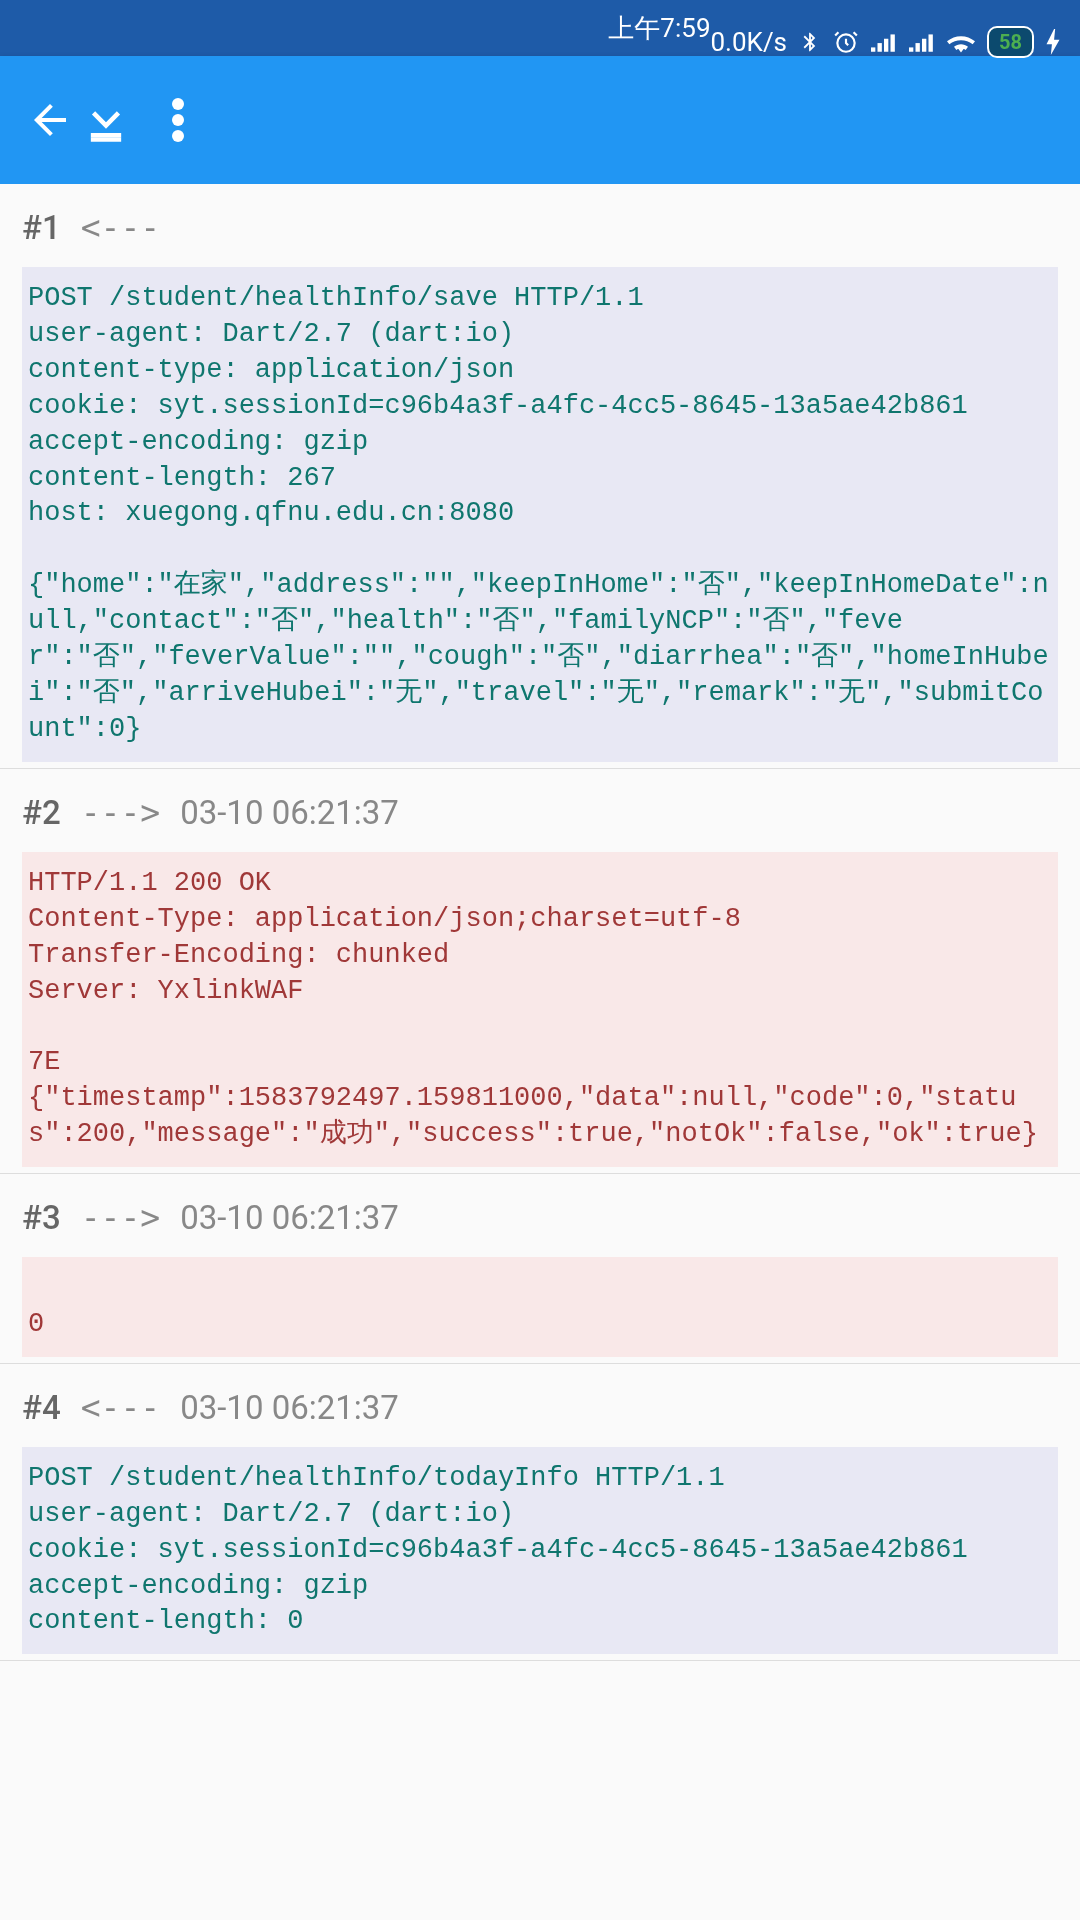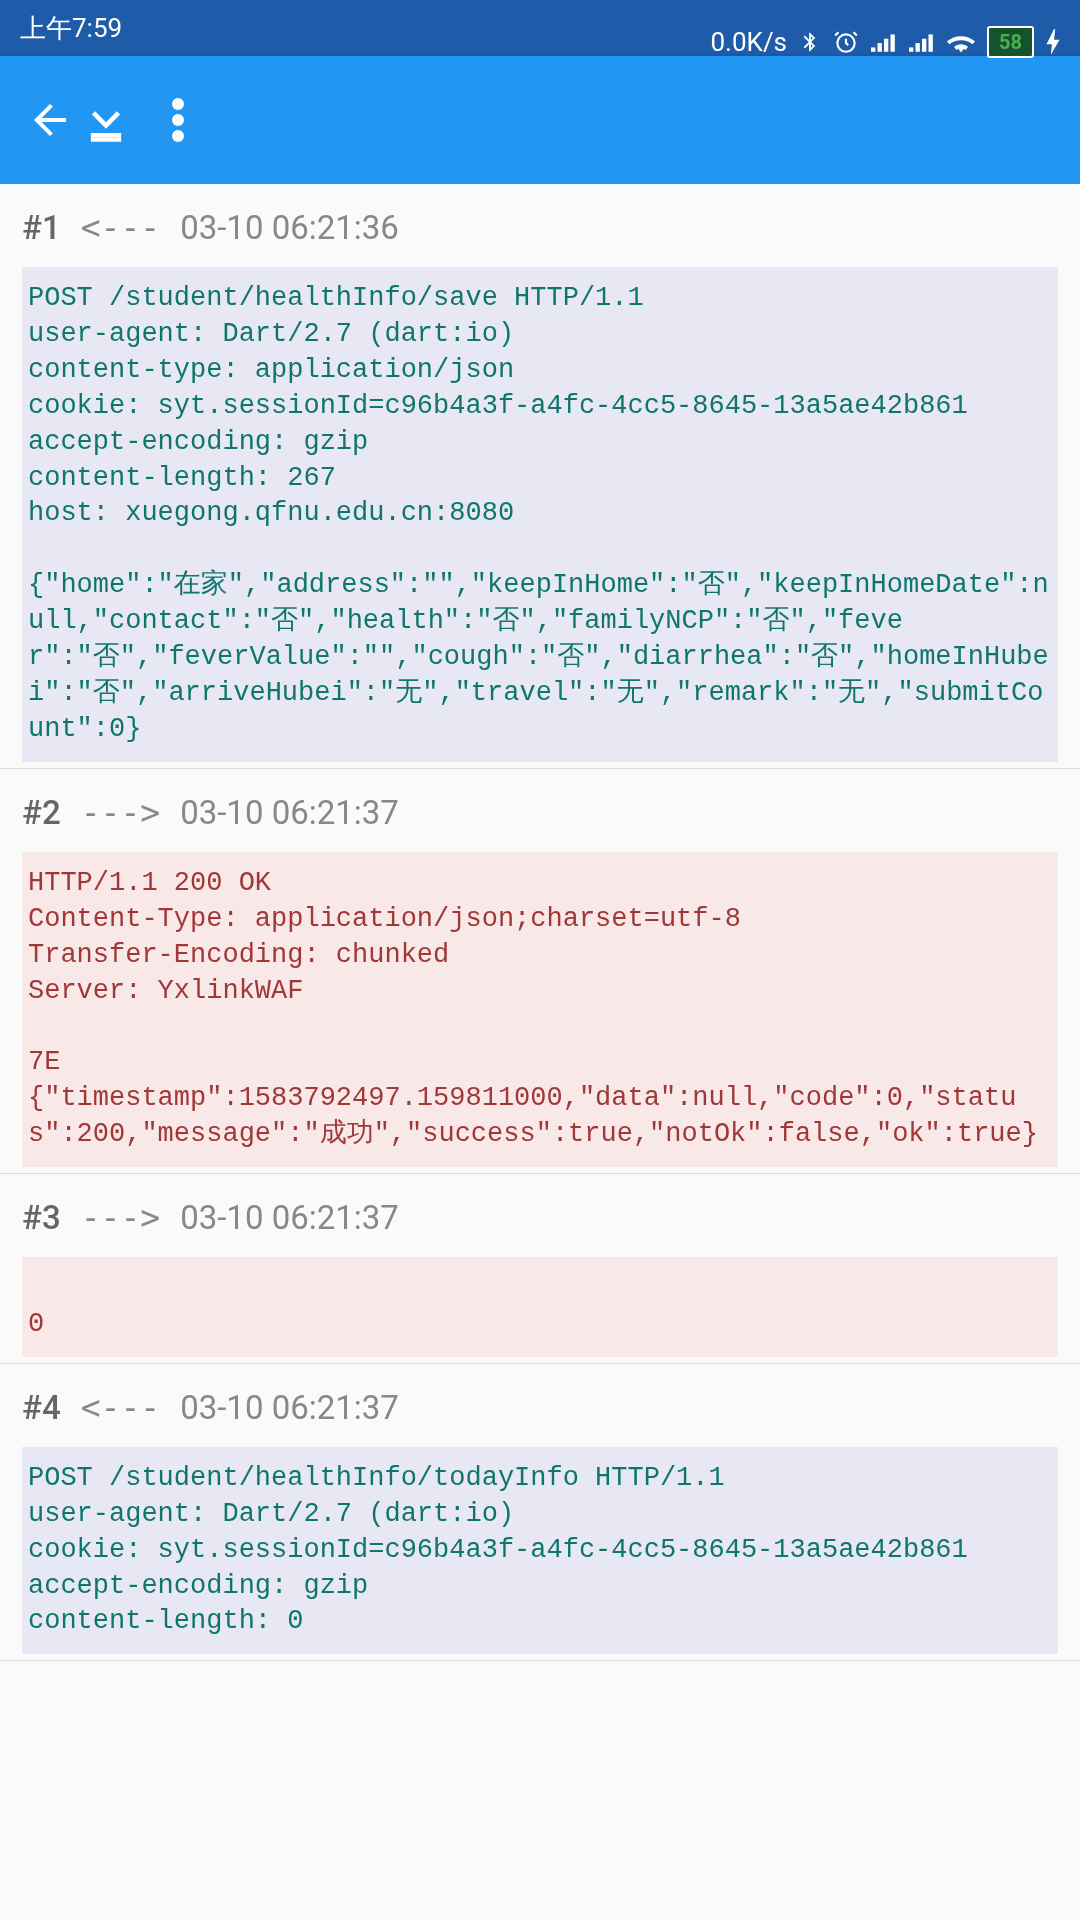--- a/index.html
+++ b/index.html
@@ -13,45 +13,45 @@
       width: 1080px;
       height: 1920px;
       overflow: hidden;
     }
     .status-bar {
       height: 56px;
       background: #1e5ba8;
       color: white;
       display: flex;
       align-items: center;
-      justify-content: space-between;
+      justify-content: flex-end;
       padding: 0 20px;
       font-size: 26px;
     }
     .status-left {
       font-weight: 400;
     }
     .status-right {
       display: flex;
       align-items: center;
       gap: 12px;
       margin-top: 28px;
     }
     .status-icon {
       display: inline-flex;
       align-items: center;
     }
     .battery {
       border: 2px solid white;
-      border-radius: 3px;
+      border-radius: 10px;
       padding: 2px 10px;
       font-size: 20px;
       font-weight: bold;
       color: #4caf50;
-      background: #14532d;
+      background: #0c4a6e;
       position: relative;
     }
     .app-bar {
       height: 128px;
       background: #2196f3;
       color: white;
       display: flex;
       align-items: center;
       padding: 0 20px;
       box-shadow: 0 2px 6px rgba(0,0,0,0.2);
@@ -198,21 +198,20 @@
     </div>
   </div>
 </div>
 
 <div class="content">
 
   <div class="entry">
     <div class="entry-header">
       <span class="entry-num">#1</span>
       <span class="entry-dir">&lt;---</span>
-      <span class="entry-time">03-10 06:21:36</span>
     </div>
     <div class="entry-body request">POST /student/healthInfo/save HTTP/1.1
 user-agent: Dart/2.7 (dart:io)
 content-type: application/json
 cookie: syt.sessionId=c96b4a3f-a4fc-4cc5-8645-13a5ae42b861
 accept-encoding: gzip
 content-length: 267
 host: xuegong.qfnu.edu.cn:8080
 
 {"home":"在家","address":"","keepInHome":"否","keepInHomeDate":null,"contact":"否","health":"否","familyNCP":"否","fever":"否","feverValue":"","cough":"否","diarrhea":"否","homeInHubei":"否","arriveHubei":"无","travel":"无","remark":"无","submitCount":0}</div>

